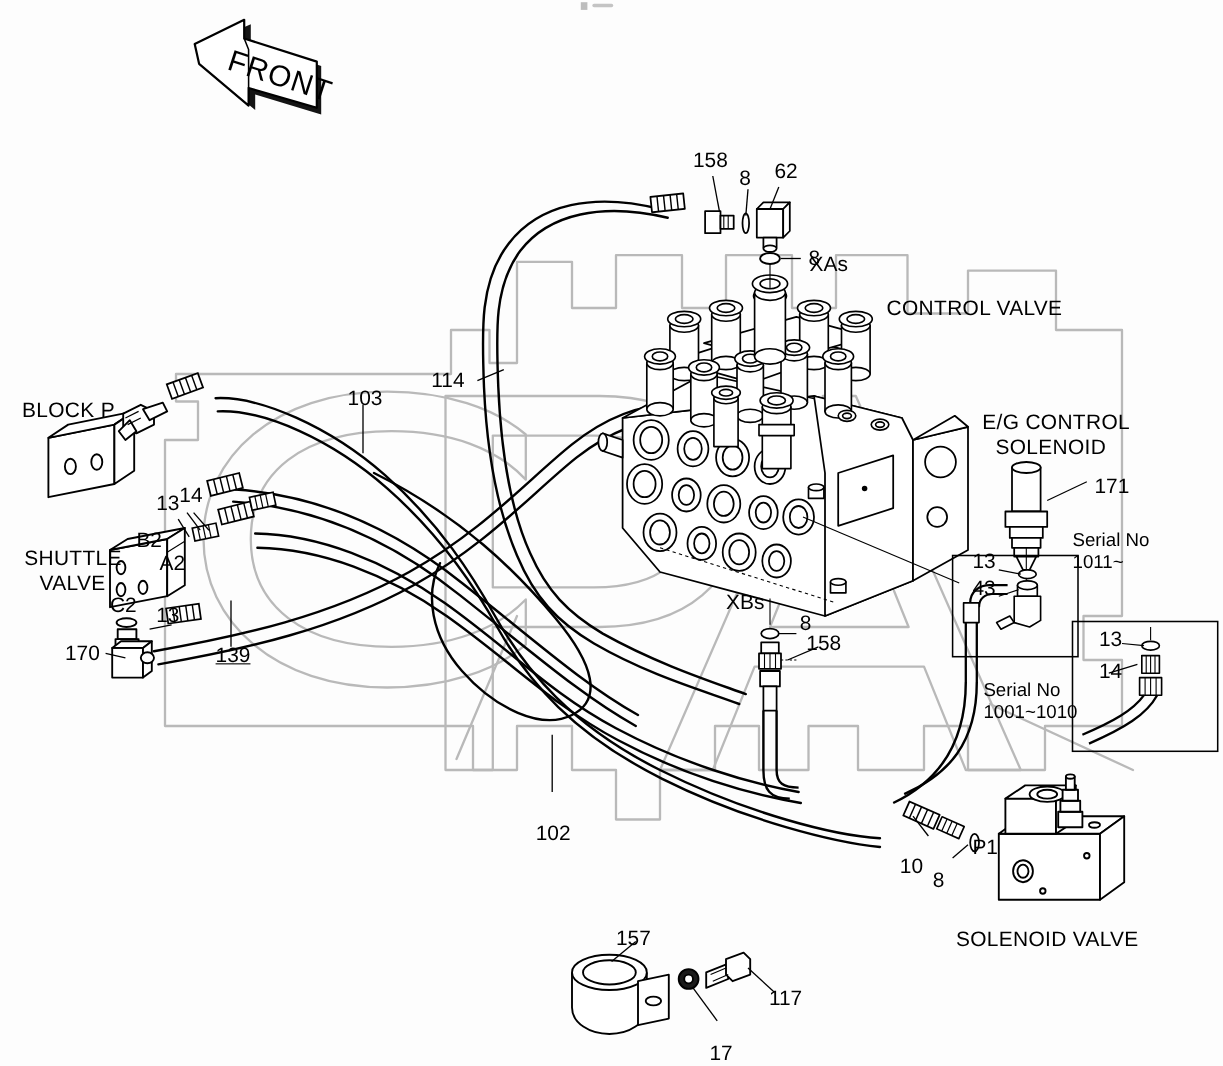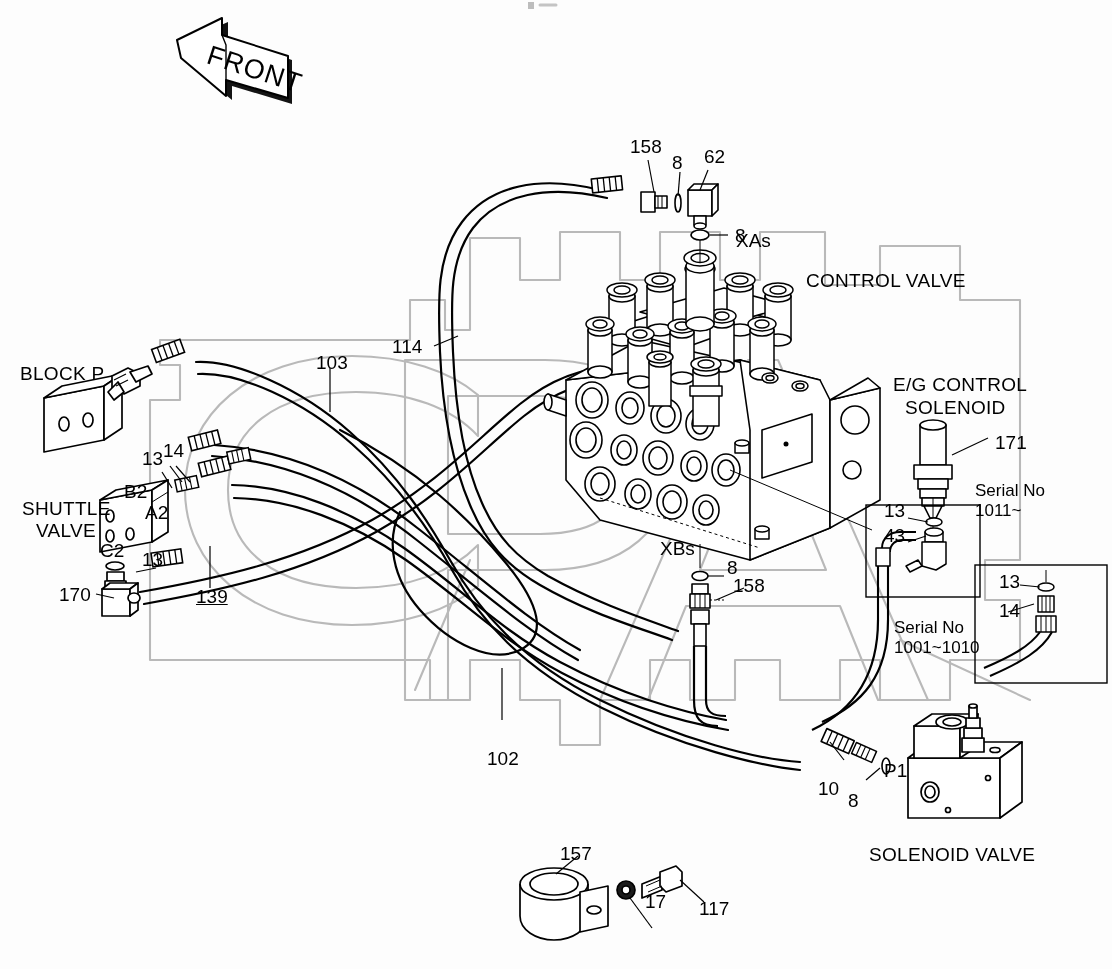--- a/index.html
+++ b/index.html
@@ -577,16 +577,16 @@
   <div class="lbl lbl-num" style="left:999px; top:600px;">14</div>
   <div class="lbl lbl-serial" style="left:894px; top:618px;">Serial No</div>
   <div class="lbl lbl-serial" style="left:894px; top:638px;">1001~1010</div>
 
   <div class="lbl lbl-num" style="left:818px; top:778px;">10</div>
   <div class="lbl lbl-num" style="left:848px; top:790px;">8</div>
   <div class="lbl lbl-port" style="left:884px; top:760px;">P1</div>
   <div class="lbl lbl-cap" style="left:869px; top:844px;">SOLENOID VALVE</div>
 
   <div class="lbl lbl-num" style="left:560px; top:843px;">157</div>
-  <div class="lbl lbl-num" style="left:645px; top:891px;">17</div>
+  <div class="lbl lbl-num" style="left:645px; top:948px;">17</div>
   <div class="lbl lbl-num" style="left:699px; top:898px;">117</div>
 
 </div>
 
 </body></html>

